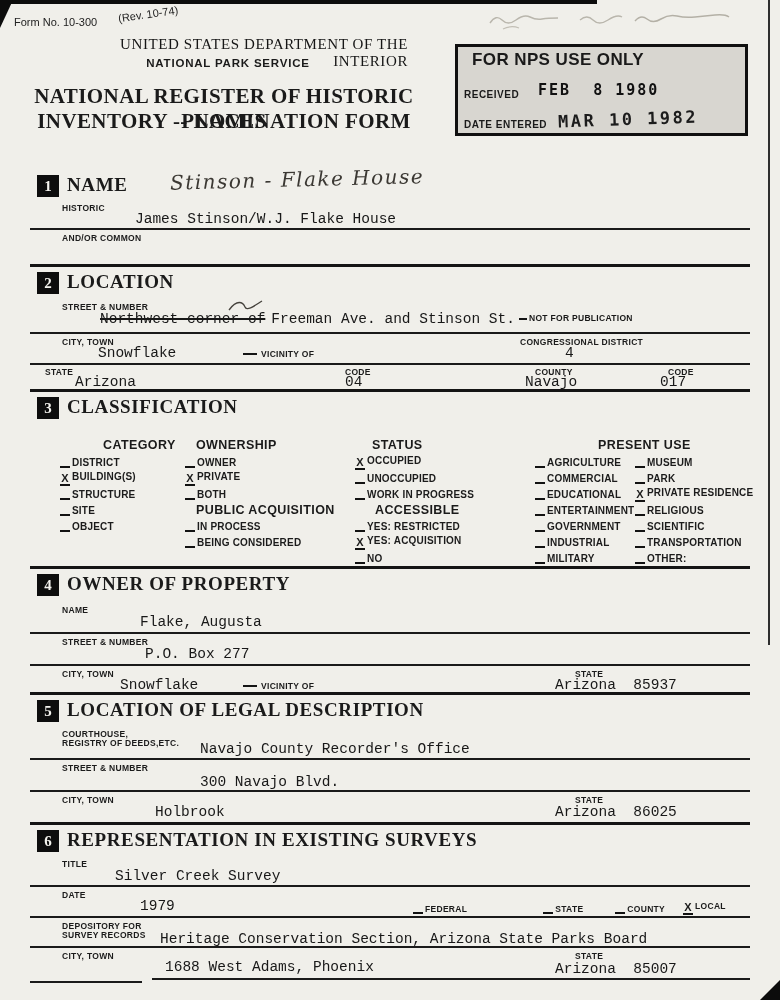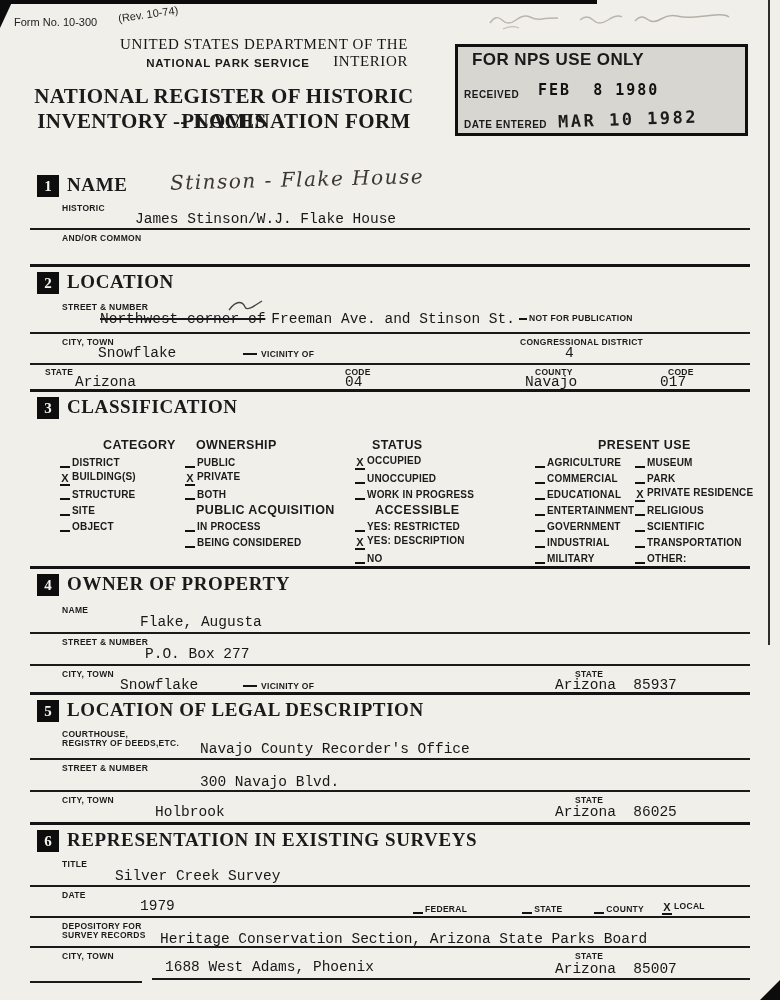--- a/index.html
+++ b/index.html
@@ -123,21 +123,21 @@
 
   
   #s6{height:171px;}
   #s6-title-l{left:32px;top:34px;}
   #s6-title-v{left:85px;top:43px;}
   #s6-hr1{top:60px;}
   #s6-date-l{left:32px;top:65px;}
   #s6-date-v{left:110px;top:73px;}
   #s6-levels{position:absolute;left:383px;top:76px;display:flex;}
   .lvl{font-size:8.5px;font-weight:700;letter-spacing:.3px;white-space:nowrap;}
-  .lv1{margin-right:55px;} .lv2{margin-right:32px;} .lv3{margin-right:18px;}
+  .lv1{margin-right:76px;} .lv2{margin-right:32px;} .lv3{margin-right:18px;}
   #s6-hr2{top:91px;}
   #s6-dep-l1{left:32px;top:96px;}
   #s6-dep-l2{left:32px;top:105px;}
   #s6-dep-v{left:130px;top:106px;}
   #s6-hr3{top:121px;}
   #s6-city-l{left:32px;top:126px;}
   #s6-state-l{left:545px;top:126px;}
   #s6-city-v{left:135px;top:134px;}
   #s6-state-v{left:525px;top:136px;}
   #s6-hr4a{top:156px;left:0;width:112px;right:auto;}
@@ -221,31 +221,31 @@
     <div id="c-h-pu" class="ch">PRESENT USE</div>
     <div id="c-sh-pa" class="ch">PUBLIC ACQUISITION</div>
     <div id="c-sh-acc" class="ch">ACCESSIBLE</div>
 
     <div class="ci c-cat r1"><span class="tk"></span><span>DISTRICT</span></div>
     <div class="ci c-cat r2"><span class="tk">X</span><span>BUILDING(S)</span></div>
     <div class="ci c-cat r3"><span class="tk"></span><span>STRUCTURE</span></div>
     <div class="ci c-cat r4"><span class="tk"></span><span>SITE</span></div>
     <div class="ci c-cat r5"><span class="tk"></span><span>OBJECT</span></div>
 
-    <div class="ci c-own r1"><span class="tk"></span><span>PUBLIC</span></div>
+    <div class="ci c-own r1"><span class="tk"></span><span>OWNER</span></div>
     <div class="ci c-own r2"><span class="tk">X</span><span>PRIVATE</span></div>
     <div class="ci c-own r3"><span class="tk"></span><span>BOTH</span></div>
     <div class="ci c-own r5"><span class="tk"></span><span>IN PROCESS</span></div>
     <div class="ci c-own r6"><span class="tk"></span><span>BEING CONSIDERED</span></div>
 
     <div class="ci c-stat r1"><span class="tk">X</span><span>OCCUPIED</span></div>
     <div class="ci c-stat r2"><span class="tk"></span><span>UNOCCUPIED</span></div>
     <div class="ci c-stat r3"><span class="tk"></span><span>WORK IN PROGRESS</span></div>
     <div class="ci c-stat r5"><span class="tk"></span><span>YES: RESTRICTED</span></div>
-    <div class="ci c-stat r6"><span class="tk">X</span><span>YES: DESCRIPTION</span></div>
+    <div class="ci c-stat r6"><span class="tk">X</span><span>YES: ACQUISITION</span></div>
     <div class="ci c-stat r7"><span class="tk"></span><span>NO</span></div>
 
     <div class="ci c-pua r1"><span class="tk"></span><span>AGRICULTURE</span></div>
     <div class="ci c-pua r2"><span class="tk"></span><span>COMMERCIAL</span></div>
     <div class="ci c-pua r3"><span class="tk"></span><span>EDUCATIONAL</span></div>
     <div class="ci c-pua r4"><span class="tk"></span><span>ENTERTAINMENT</span></div>
     <div class="ci c-pua r5"><span class="tk"></span><span>GOVERNMENT</span></div>
     <div class="ci c-pua r6"><span class="tk"></span><span>INDUSTRIAL</span></div>
     <div class="ci c-pua r7"><span class="tk"></span><span>MILITARY</span></div>
 

